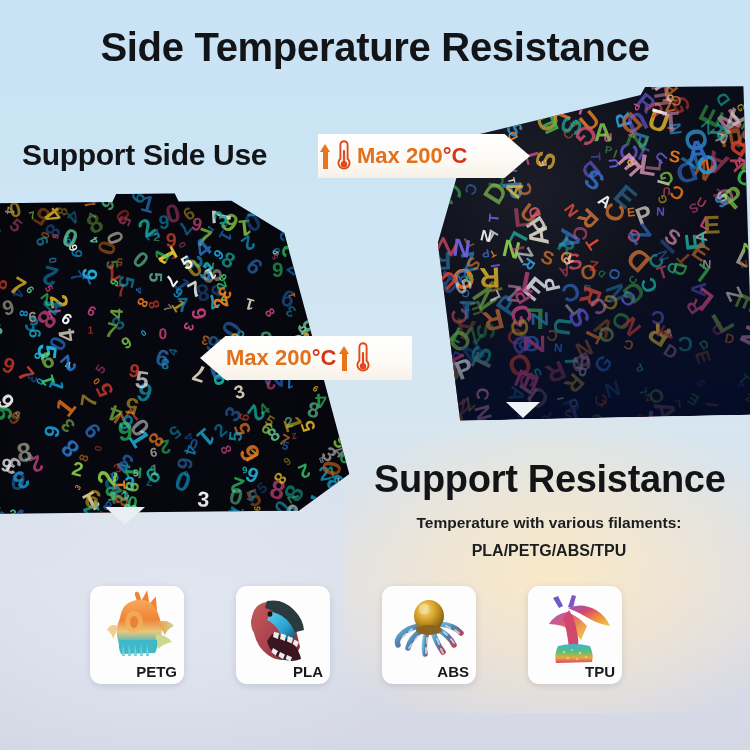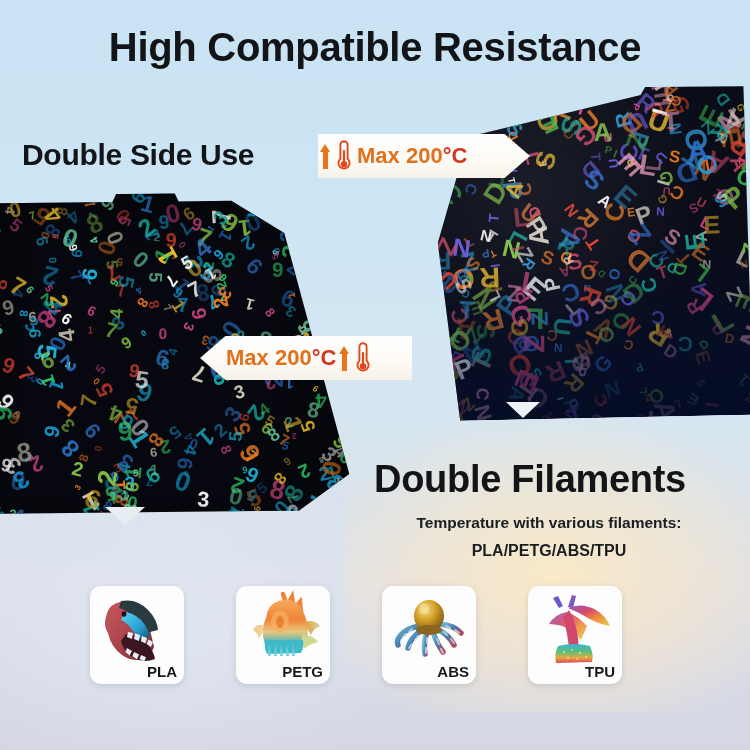--- a/index.html
+++ b/index.html
@@ -852,23 +852,23 @@
       <span class="gl" style="left:36.50%;top:98.09%;font-size:8.3px;color:#ffffff;opacity:0.60;transform:rotate(339deg);">2</span>
       <span class="gl" style="left:84.17%;top:28.73%;font-size:9.6px;color:#f07a1e;opacity:0.78;transform:rotate(262deg);">1</span>
       <span class="gl" style="left:68.64%;top:40.54%;font-size:16.9px;color:#f3c32a;opacity:0.72;transform:rotate(2deg);">6</span>
     </div>
   <div class="plate-shade" id="shade-numbers"></div>
 </div>
 <svg class="notch" style="left:101px; top:505px; width:48px; height:22px;" viewBox="0 0 48 22">
   <polygon points="4,2 44,2 24,20" fill="#e9eef3"></polygon>
 </svg>
 
-<div class="hdr" id="title-main">High Compatible Resistance</div>
-<div class="hdr" id="label-double-side">Double Side Use</div>
-<div class="hdr" id="title-support">Double Filaments</div>
+<div class="hdr" id="title-main">Side Temperature Resistance</div>
+<div class="hdr" id="label-double-side">Support Side Use</div>
+<div class="hdr" id="title-support">Support Resistance</div>
 <div id="sub-compatible">Temperature with various filaments:</div>
 <div id="sub-filaments">PLA/PETG/ABS/TPU</div>
 
 <div class="badge" id="badge-top">
   <div class="badge-banner"></div>
   <div class="badge-inner">
     <span class="icon-arrow-up"></span>
     <svg class="icon-thermometer" viewBox="0 0 20 36">
       <path d="M10 3.2 a3.6 3.6 0 0 1 3.6 3.6 v13.9 a5.6 5.6 0 1 1 -7.2 0 v-13.9 a3.6 3.6 0 0 1 3.6 -3.6 z" fill="none" stroke="#e0491c" stroke-width="1.9"></path>
       <circle cx="10" cy="26.3" r="3.2" fill="#e0491c"></circle>
@@ -889,20 +889,53 @@
     <span class="icon-arrow-up"></span>
     <svg class="icon-thermometer" viewBox="0 0 20 36">
       <path d="M10 3.2 a3.6 3.6 0 0 1 3.6 3.6 v13.9 a5.6 5.6 0 1 1 -7.2 0 v-13.9 a3.6 3.6 0 0 1 3.6 -3.6 z" fill="none" stroke="#e0491c" stroke-width="1.9"></path>
       <circle cx="10" cy="26.3" r="3.2" fill="#e0491c"></circle>
       <rect x="8.9" y="12" width="2.2" height="13" rx="1.1" fill="#e0491c"></rect>
     </svg>
   </div>
 </div>
 
 <div id="filament-cards">
+
+  <div class="fcard">
+    <svg class="fcard-art" viewBox="0 0 94 80">
+      <defs>
+        <linearGradient id="petg-g" x1="0" y1="0" x2="0" y2="1">
+          <stop offset="0" stop-color="#f6a95d"></stop>
+            <stop offset="45%" stop-color="#ef8437"></stop>
+            <stop offset="72%" stop-color="#e8c77c"></stop>
+            <stop offset="1" stop-color="#35b3c6"></stop>
+        </linearGradient>
+        <linearGradient id="petg-tail" x1="0" y1="0" x2="1" y2="0">
+          <stop offset="0" stop-color="#f09a4a"></stop>
+            <stop offset="1" stop-color="#c9d98c"></stop>
+        </linearGradient>
+      </defs>
+      <path d="M47 6 l4 12 l5 -9 l2 12 l6 -7 l1 10" fill="none" stroke="#ef8437" stroke-width="4.5" stroke-linecap="round"></path>
+      <path d="M30 30 q2 -16 17 -18 q16 -2 22 16 q5 13 1 26 l-41 2 q-5 -14 1 -26z" fill="url(#petg-g)"></path>
+      <path d="M68 34 q10 -3 16 4 q-7 3 -9 9 q-5 -7 -7 -13z" fill="url(#petg-tail)"></path>
+      <path d="M66 46 q11 1 16 8 q-9 2 -14 7 q-3 -8 -2 -15z" fill="#cdd98e"></path>
+      <ellipse cx="44" cy="34" rx="9" ry="11" fill="#f3b062" opacity=".75"></ellipse>
+      <ellipse cx="44" cy="34" rx="4" ry="6" fill="#e98334"></ellipse>
+      <path d="M28 38 q-8 -3 -11 4 q5 3 6 9 q4 -7 5 -13z" fill="#f1ce93"></path>
+      <path d="M29 52 h38 q1 8 -2 13 l-34 1 q-3 -6 -2 -14z" fill="#3fb8c8"></path>
+      <g fill="#6fd2dd">
+        <path d="M33 56 l2 12 h-3 z"></path>
+          <path d="M39 56 l2 12 h-3 z"></path>
+          <path d="M45 56 l2 12 h-3 z"></path>
+        <path d="M51 56 l2 12 h-3 z"></path>
+          <path d="M57 56 l2 12 h-3 z"></path>
+      </g>
+    </svg>
+    <div class="fcard-label">PETG</div>
+  </div>
 
   <div class="fcard">
     <svg class="fcard-art" viewBox="0 0 94 80">
       <defs>
         <linearGradient id="pla-body" x1="0" y1="0" x2="1" y2="1">
           <stop offset="0" stop-color="#c9595c"></stop>
             <stop offset="55%" stop-color="#a8414b"></stop>
             <stop offset="1" stop-color="#6d2836"></stop>
         </linearGradient>
         <linearGradient id="pla-blue" x1="0" y1="0" x2="1" y2="1">
@@ -921,53 +954,20 @@
         <path d="M52 48 l5 2 l-1.5 5.6 l-4.6 -2.4z"></path>
           <path d="M58.5 51.5 l4.4 2.6 l-2 5 l-4.2 -3z"></path>
         <path d="M37 60 l5 3 l-2.4 4.6 l-4.2 -3.6z"></path>
           <path d="M44 64 l5 2.6 l-2 4.6 l-4.6 -3z"></path>
         <path d="M51 67 l5 2.2 l-1.6 4.4 l-4.8 -2.6z"></path>
       </g>
       <ellipse cx="34" cy="26" rx="2.4" ry="2.8" fill="#1b1118"></ellipse>
       <path d="M22 22 q-7 5 -7 13 q0 8 6 13 q-3 -13 1 -26z" fill="#b8525a"></path>
     </svg>
     <div class="fcard-label">PLA</div>
-  </div>
-
-  <div class="fcard">
-    <svg class="fcard-art" viewBox="0 0 94 80">
-      <defs>
-        <linearGradient id="petg-g" x1="0" y1="0" x2="0" y2="1">
-          <stop offset="0" stop-color="#f6a95d"></stop>
-            <stop offset="45%" stop-color="#ef8437"></stop>
-            <stop offset="72%" stop-color="#e8c77c"></stop>
-            <stop offset="1" stop-color="#35b3c6"></stop>
-        </linearGradient>
-        <linearGradient id="petg-tail" x1="0" y1="0" x2="1" y2="0">
-          <stop offset="0" stop-color="#f09a4a"></stop>
-            <stop offset="1" stop-color="#c9d98c"></stop>
-        </linearGradient>
-      </defs>
-      <path d="M47 6 l4 12 l5 -9 l2 12 l6 -7 l1 10" fill="none" stroke="#ef8437" stroke-width="4.5" stroke-linecap="round"></path>
-      <path d="M30 30 q2 -16 17 -18 q16 -2 22 16 q5 13 1 26 l-41 2 q-5 -14 1 -26z" fill="url(#petg-g)"></path>
-      <path d="M68 34 q10 -3 16 4 q-7 3 -9 9 q-5 -7 -7 -13z" fill="url(#petg-tail)"></path>
-      <path d="M66 46 q11 1 16 8 q-9 2 -14 7 q-3 -8 -2 -15z" fill="#cdd98e"></path>
-      <ellipse cx="44" cy="34" rx="9" ry="11" fill="#f3b062" opacity=".75"></ellipse>
-      <ellipse cx="44" cy="34" rx="4" ry="6" fill="#e98334"></ellipse>
-      <path d="M28 38 q-8 -3 -11 4 q5 3 6 9 q4 -7 5 -13z" fill="#f1ce93"></path>
-      <path d="M29 52 h38 q1 8 -2 13 l-34 1 q-3 -6 -2 -14z" fill="#3fb8c8"></path>
-      <g fill="#6fd2dd">
-        <path d="M33 56 l2 12 h-3 z"></path>
-          <path d="M39 56 l2 12 h-3 z"></path>
-          <path d="M45 56 l2 12 h-3 z"></path>
-        <path d="M51 56 l2 12 h-3 z"></path>
-          <path d="M57 56 l2 12 h-3 z"></path>
-      </g>
-    </svg>
-    <div class="fcard-label">PETG</div>
   </div>
 
   <div class="fcard">
     <svg class="fcard-art" viewBox="0 0 94 80">
       <defs>
         <radialGradient id="abs-head" cx="38%" cy="30%" r="72%">
           <stop offset="0" stop-color="#f6dd8e"></stop>
             <stop offset="45%" stop-color="#d7a32a"></stop>
             <stop offset="1" stop-color="#7d5a12"></stop>
         </radialGradient>

